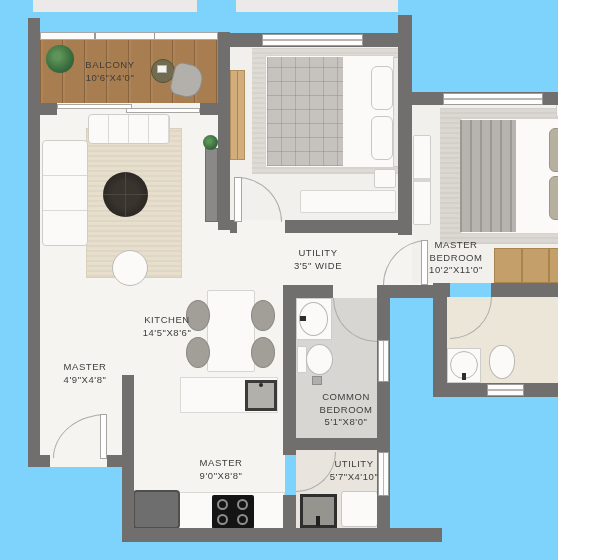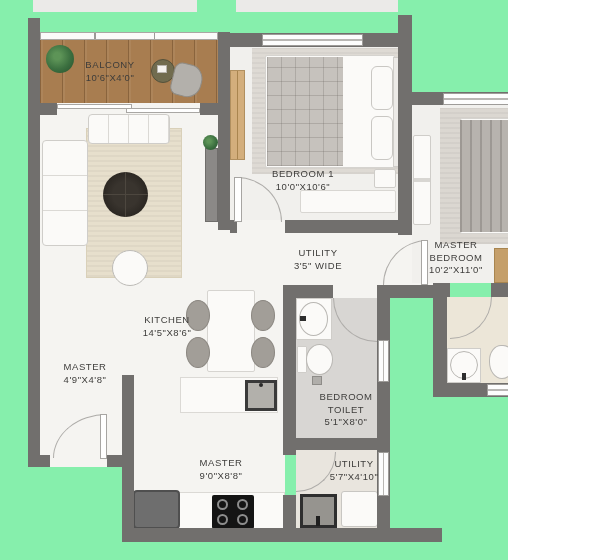--- a/index.html
+++ b/index.html
@@ -1,16 +1,16 @@
 <!DOCTYPE html>
 <html><head>
 <meta charset="utf-8">
 <style>
   html,body{margin:0;padding:0;background:#ffffff;}
-  #stage{position:relative;width:508px;height:560px;background:#86efac;overflow:hidden;
+  #stage{position:relative;width:558px;height:560px;background:#7dd3fc;overflow:hidden;
          font-family:"Liberation Sans", sans-serif;}
   .abs{position:absolute;box-sizing:border-box;}
   .wall{position:absolute;background:#716f6d;box-sizing:border-box;}
   .slab{position:absolute;background:#ebeae8;}
   .floor{position:absolute;box-sizing:border-box;}
   .f-main{background:#f5f4f1;}
   .f-bed{background:#f1f0ed;}
   .f-ct{background:#d8d6d3;}
   .f-mt{background:#ece6d8;}
   .f-ut{background:#e9e5de;}
@@ -180,42 +180,38 @@
   <div class="leaf" style="left:421px;top:240px;width:7px;height:45px;"></div>
 
   <div class="arc arc-bl" style="left:333px;top:298px;width:44px;height:44px;"></div>
   <div class="arc arc-br" style="left:450px;top:297px;width:42px;height:42px;"></div>
   <div class="arc arc-br" style="left:296px;top:452px;width:40px;height:40px;"></div>
 
   <div class="label" style="left:110px;top:72px;">
     <span class="rn">BALCONY</span>
     <span class="rd">10'6"X4'0"</span>
   </div>
-  <div class="label" style="left:303px;top:181px;">
-    <span class="rn">BEDROOM 1</span>
-    <span class="rd">10'0"X10'6"</span>
-  </div>
   <div class="label wrap" style="left:456px;top:258px;width:74px;">
     <span class="rn">MASTER BEDROOM</span>
     <span class="rd">10'2"X11'0"</span>
   </div>
   <div class="label" style="left:318px;top:260px;">
     <span class="rn">UTILITY</span>
     <span class="rd">3'5" WIDE</span>
   </div>
   <div class="label" style="left:167px;top:327px;">
     <span class="rn">KITCHEN</span>
     <span class="rd">14'5"X8'6"</span>
   </div>
   <div class="label" style="left:85px;top:374px;">
     <span class="rn">MASTER</span>
     <span class="rd">4'9"X4'8"</span>
   </div>
   <div class="label wrap" style="left:346px;top:410px;width:64px;">
-    <span class="rn">BEDROOM TOILET</span>
+    <span class="rn">COMMON BEDROOM</span>
     <span class="rd">5'1"X8'0"</span>
   </div>
   <div class="label" style="left:221px;top:470px;">
     <span class="rn">MASTER</span>
     <span class="rd">9'0"X8'8"</span>
   </div>
   <div class="label" style="left:354px;top:471px;">
     <span class="rn">UTILITY</span>
     <span class="rd">5'7"X4'10"</span>
   </div>

